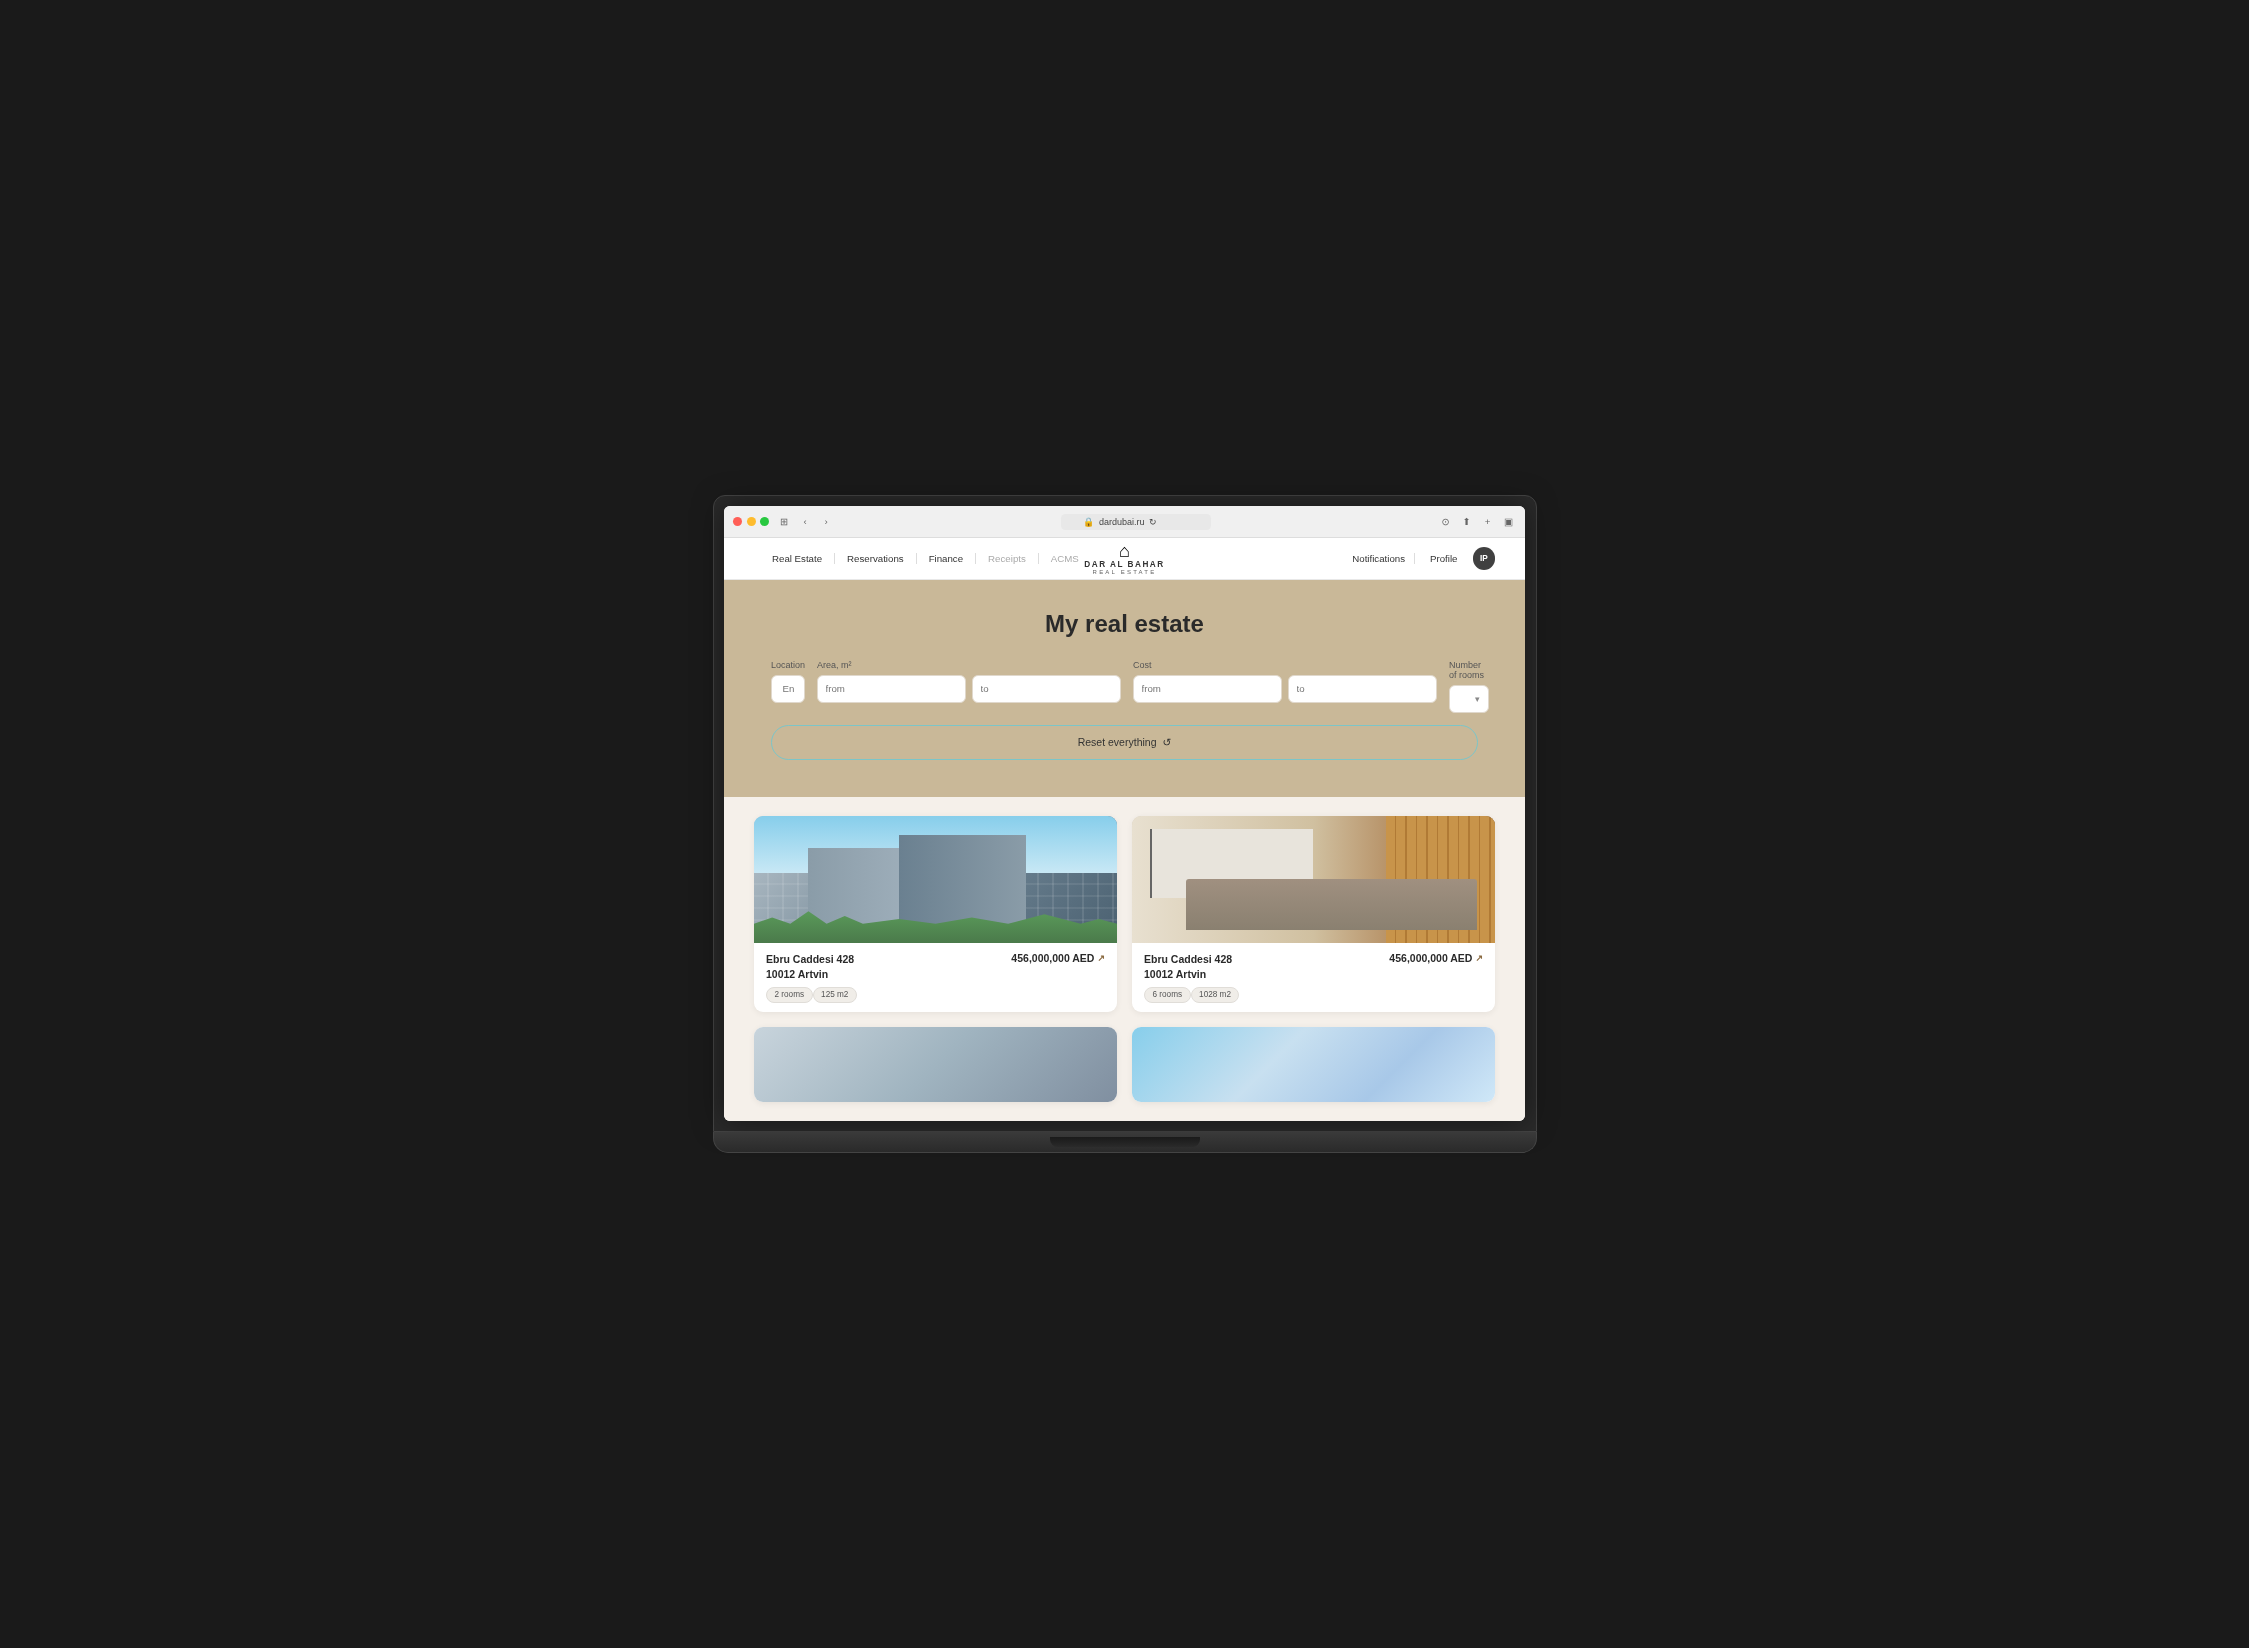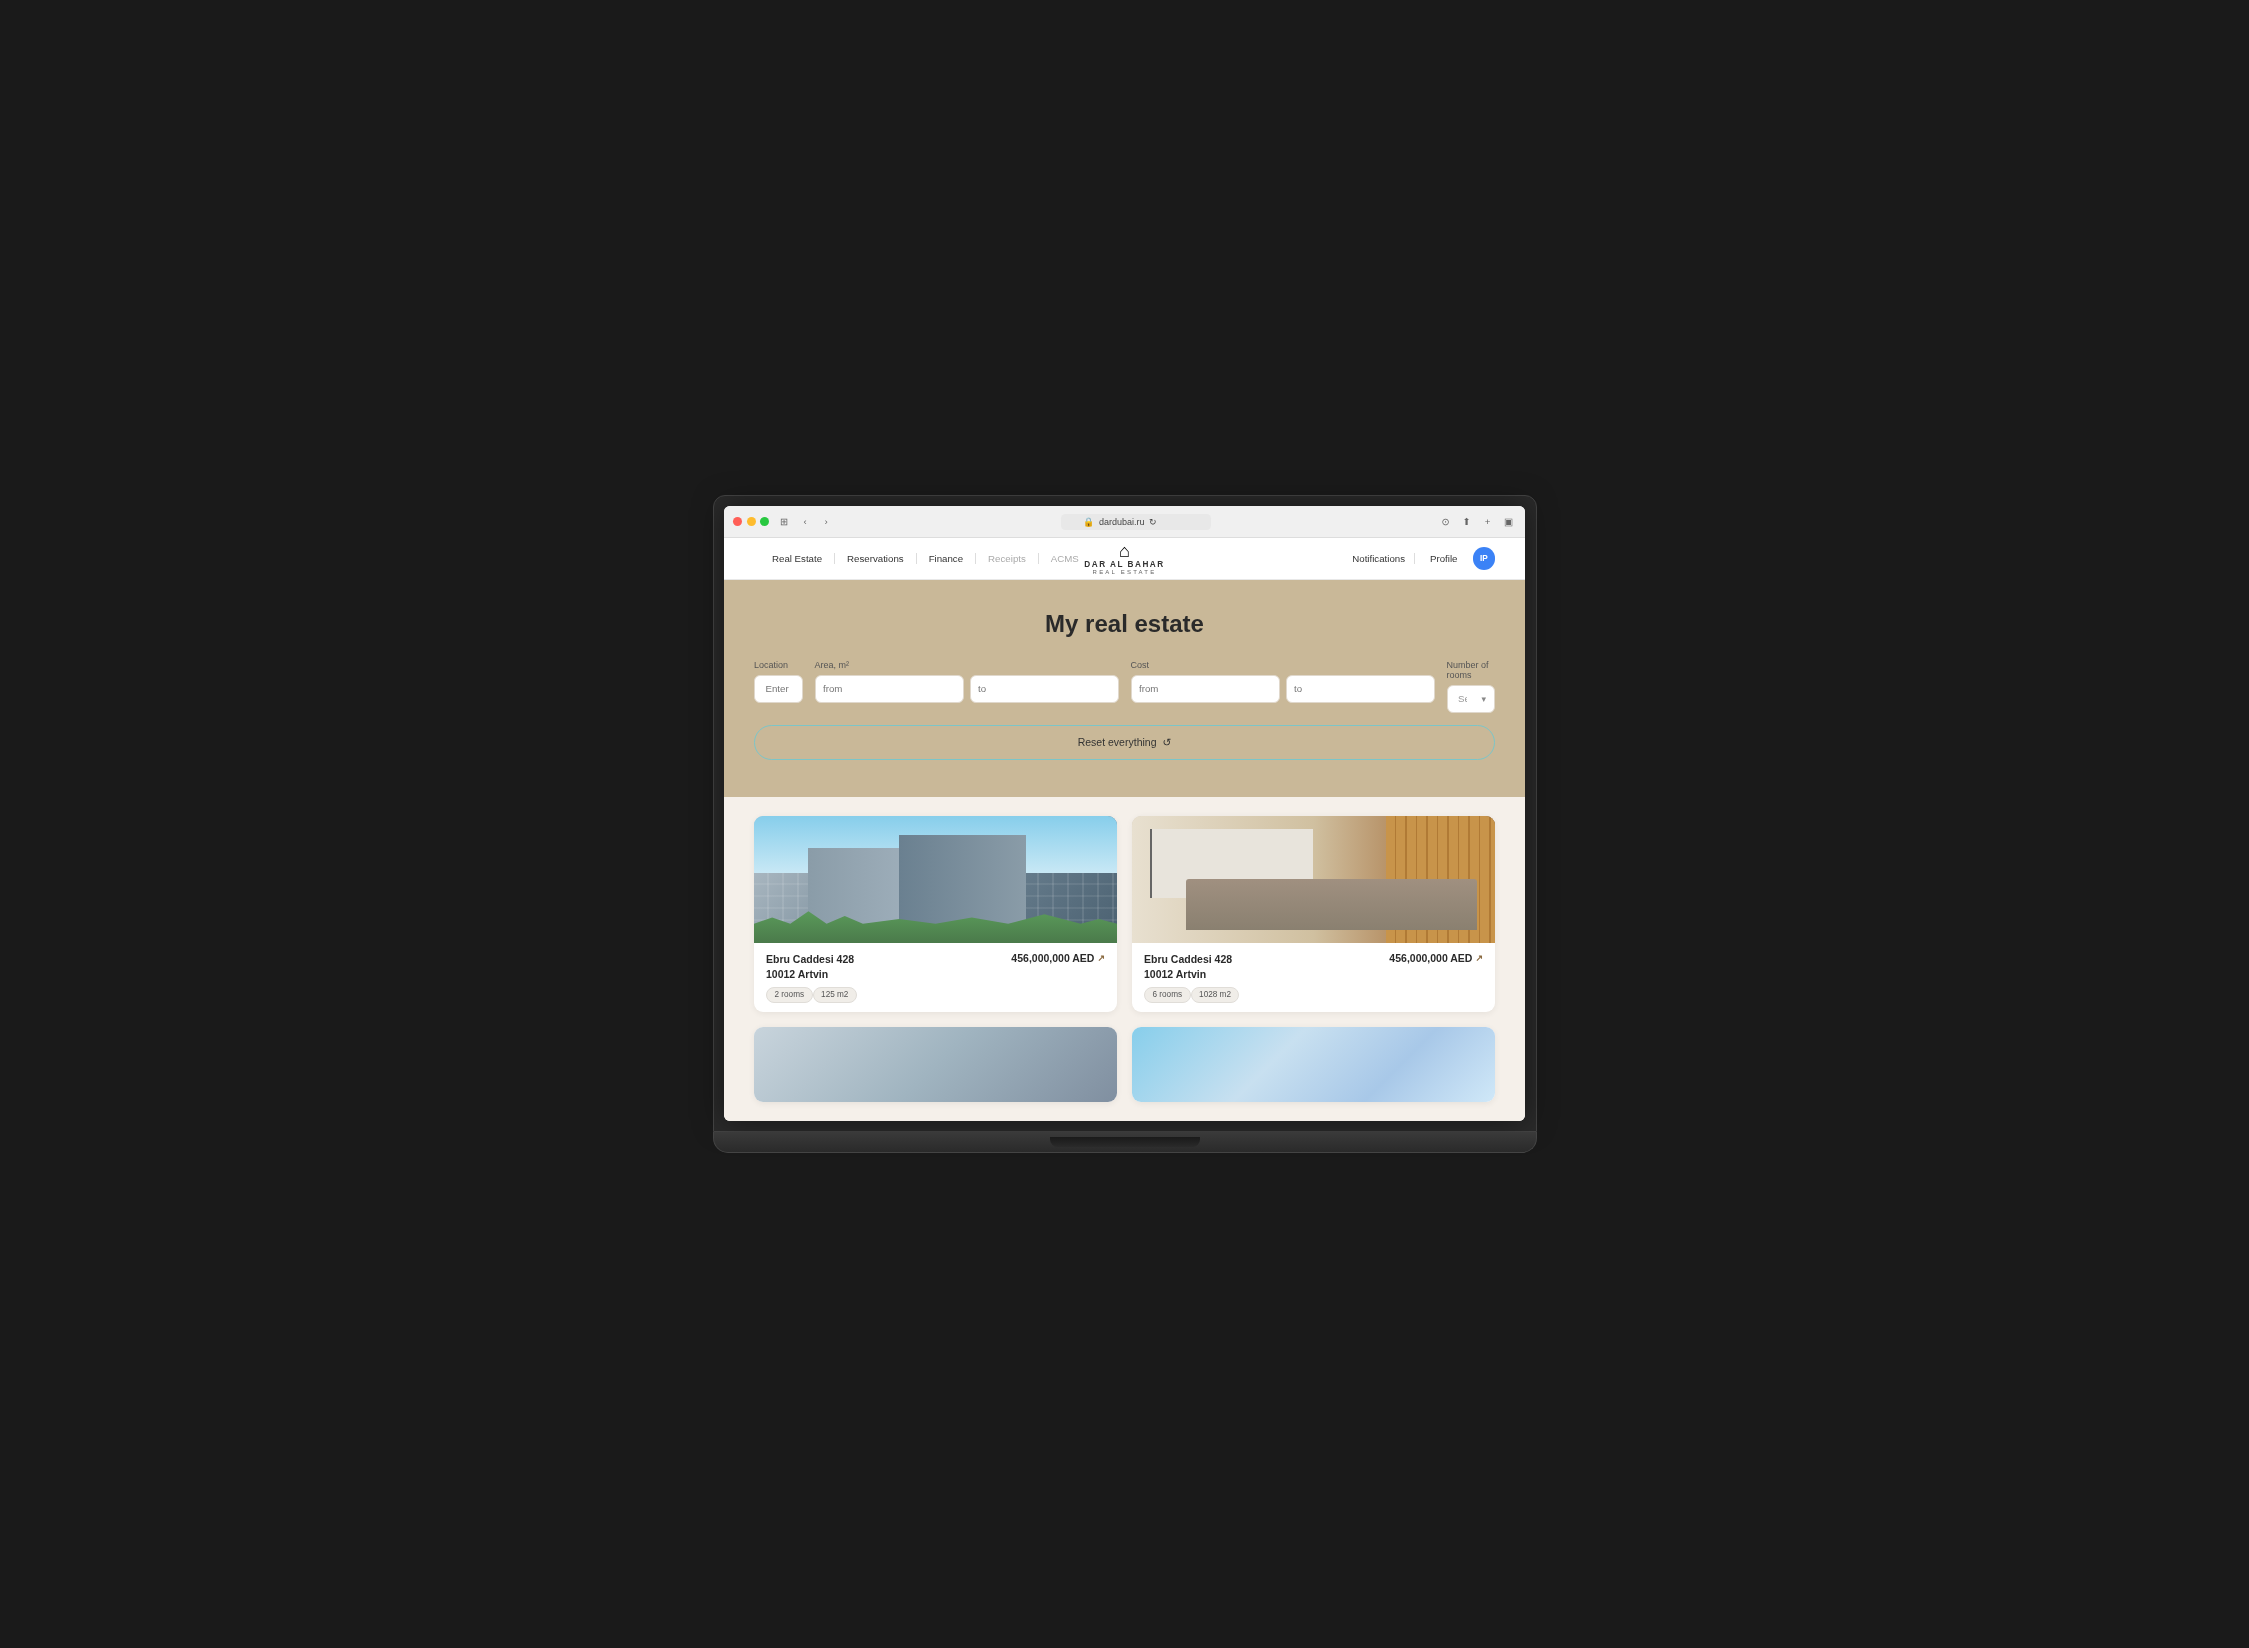--- a/index.html
+++ b/index.html
@@ -154,33 +154,33 @@
     .nav-right-link {
       font-size: 9.7px;
       color: #333;
       text-decoration: none;
       padding: 0 9px;
       border-right: 0.7px solid #ddd;
     }
     .profile-avatar {
       width: 22.5px; height: 22.5px;
       border-radius: 50%;
-      background: #3b82f6;
+      background: #404040;
       display: flex;
       align-items: center;
       justify-content: center;
       font-size: 8.2px;
       color: #fff;
       font-weight: 600;
     }
 
     
     .hero {
       background: #c9b898;
-      padding: 30px 30px 37px;
+      padding: 30px 47px 37px;
     }
     .hero-title {
       text-align: center;
       font-size: 24px;
       font-weight: 700;
       color: #2a2a2a;
       margin-bottom: 22.5px;
     }
     .filter-row {
       display: flex;

